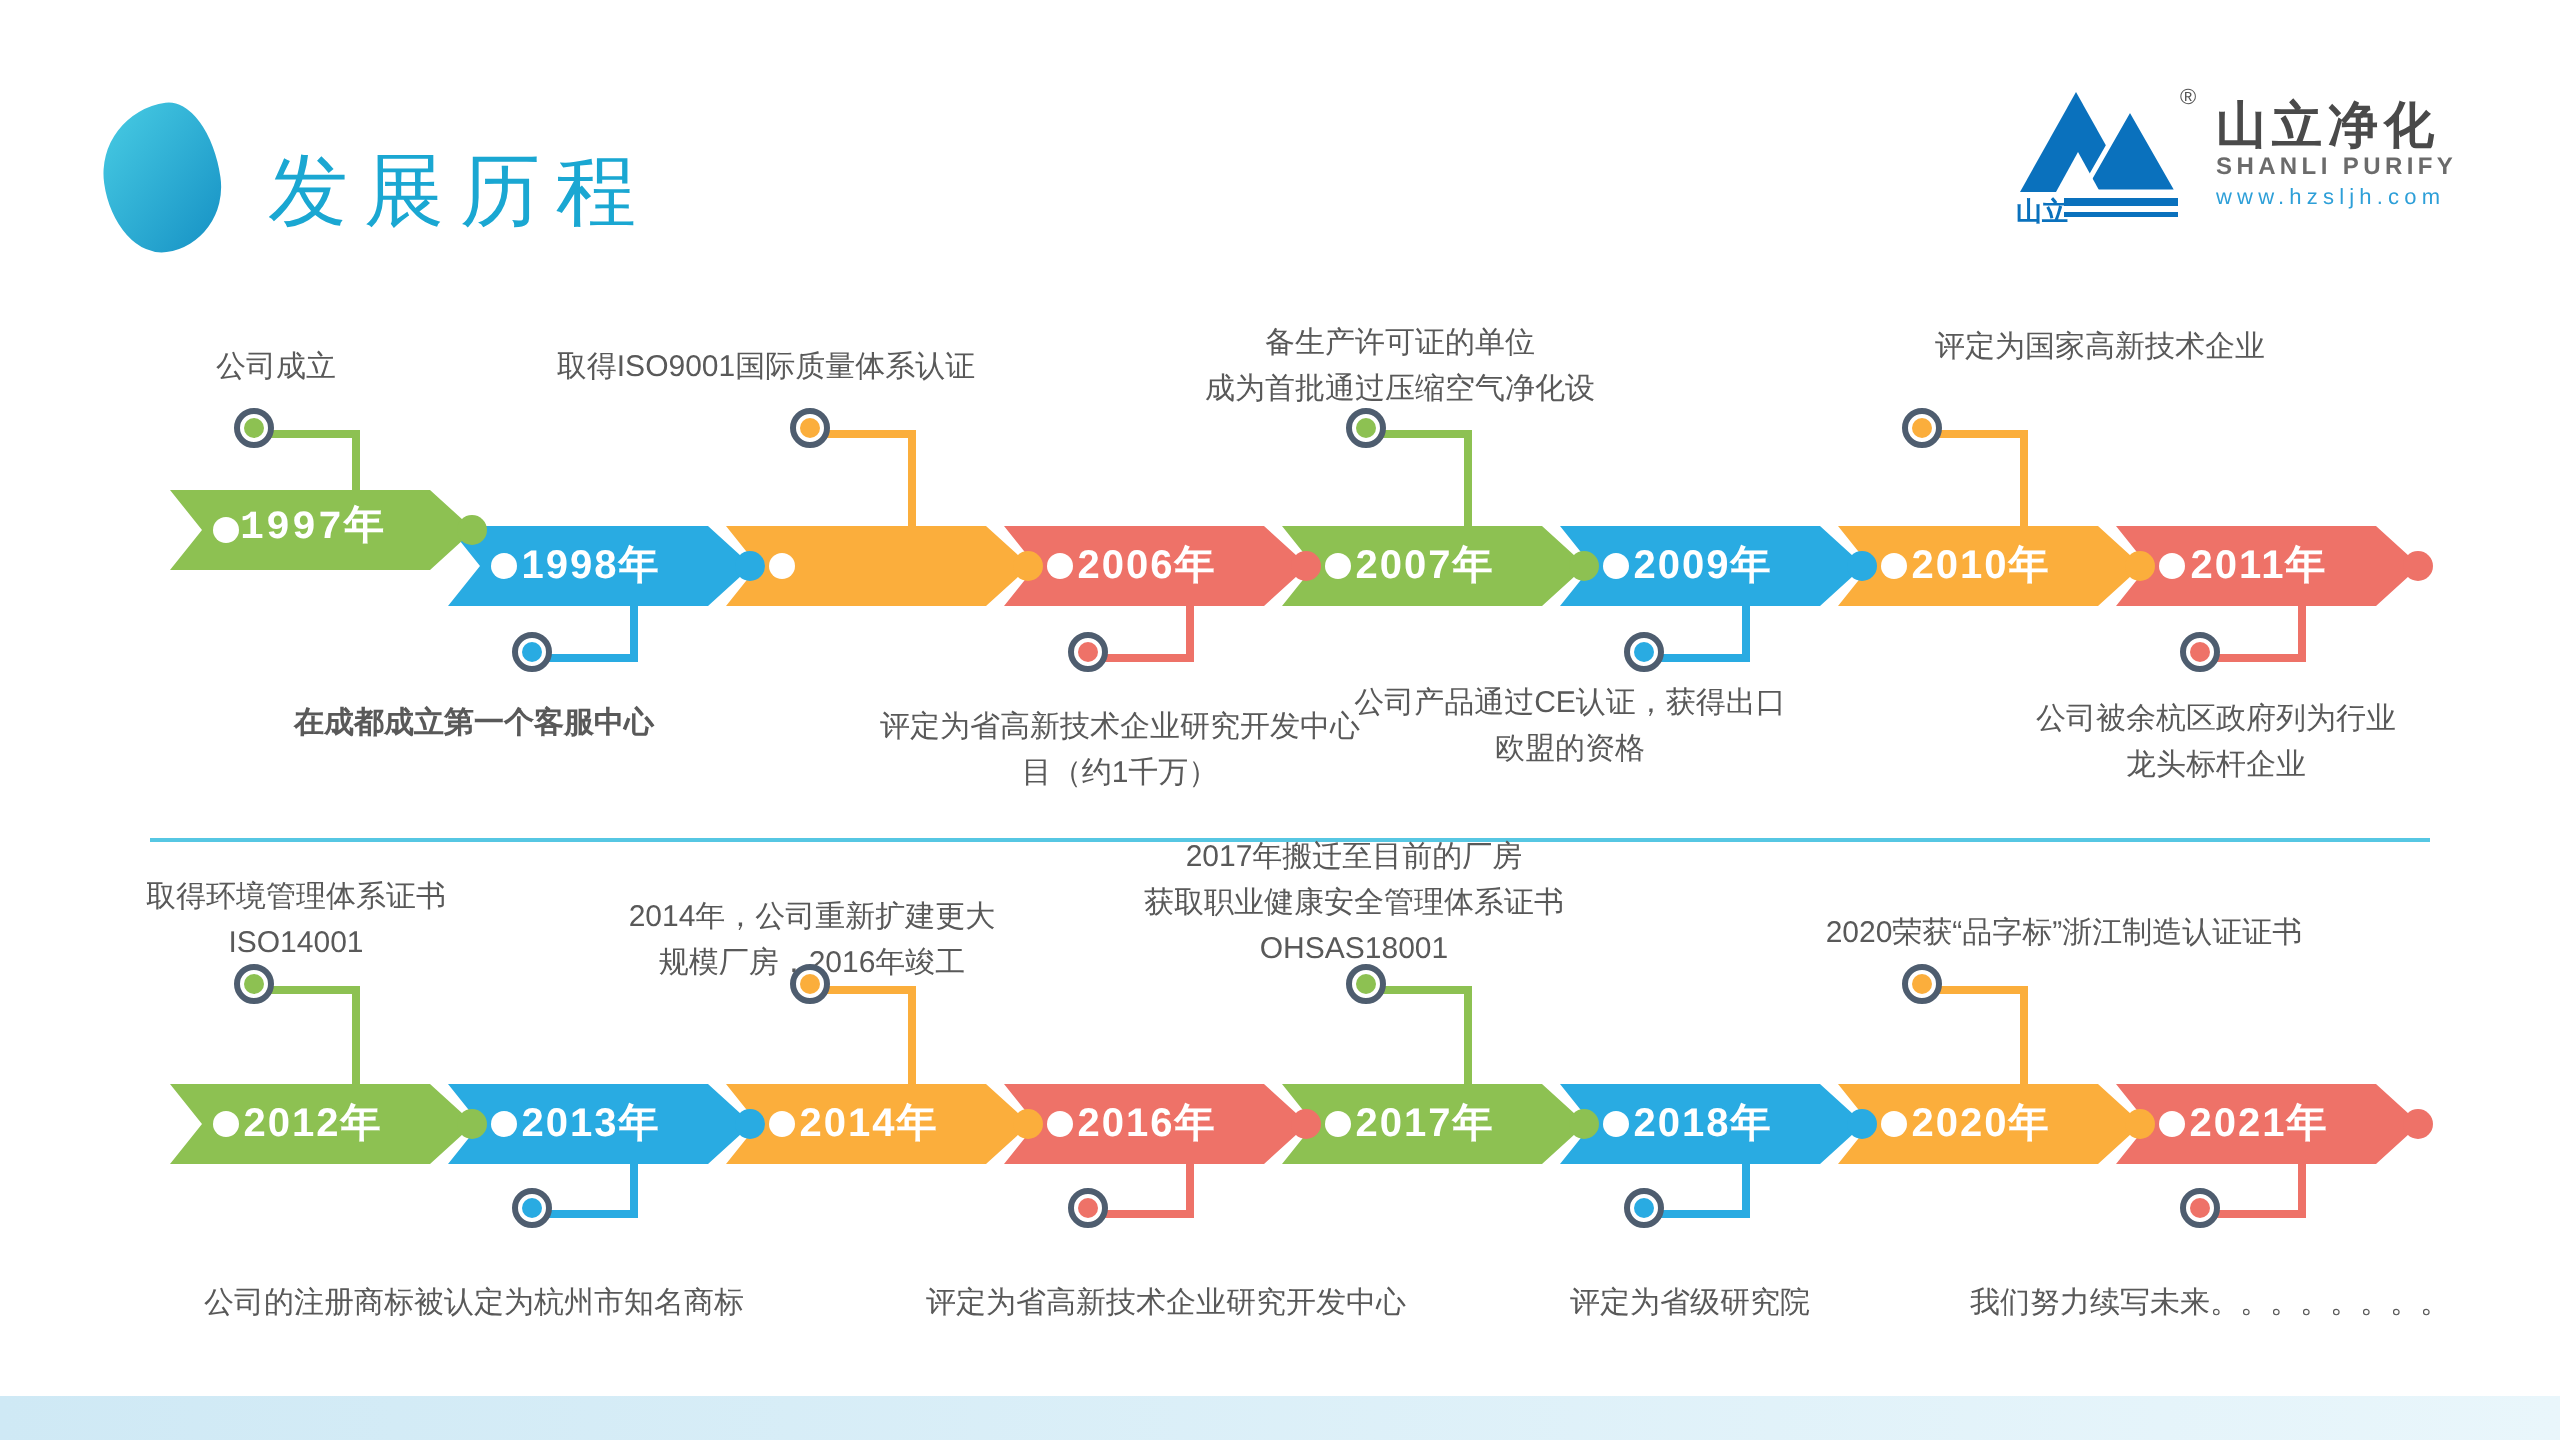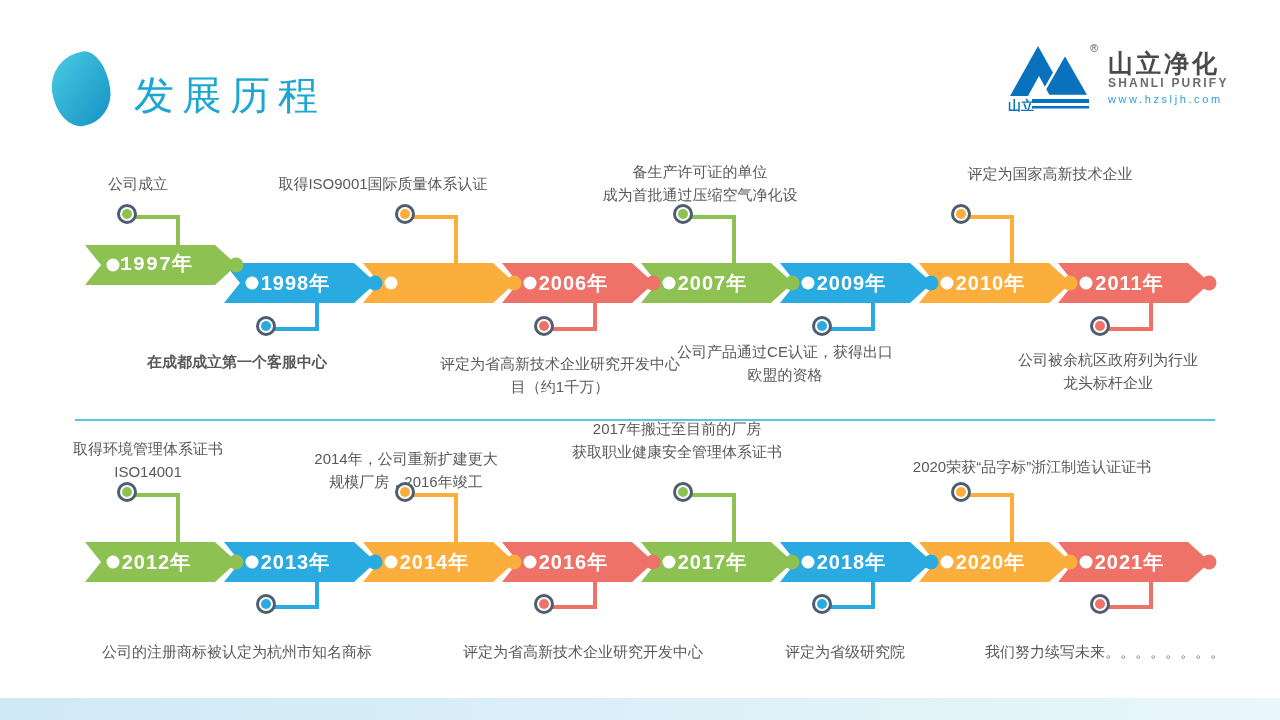--- a/index.html
+++ b/index.html
@@ -267,20 +267,21 @@
        <span class="yr">2017年</span>
       </div>
       <div class="conn" style="left: 686px; top: 493px; width: 50px; height: 4px; background: rgb(141, 193, 82);"></div>
       <div class="conn" style="left: 732px; top: 495px; width: 4px; height: 47px; background: rgb(141, 193, 82);"></div>
       <div class="marker" style="left: 673px; top: 482px; border-color: rgb(78, 93, 111);">
         <i style="background:#8dc152"></i>
       </div>
       <div class="ann" style="left: 497px; top: 417px;">
         <div>2017年搬迁至目前的厂房</div>
         <div>获取职业健康安全管理体系证书</div>
+        <div>OHSAS18001</div>
       </div>
       <div class="seg" style="left: 780px; top: 542px; z-index: 15;">
         <svg width="161" height="40" viewBox="0 0 161 40">
          <path d="M0 0 L130 0 L152 20 L130 40 L0 40 L16 20 Z" fill="#29abe2"></path>
          <circle cx="151" cy="20" r="7.5" fill="#29abe2"></circle>
          <circle cx="28" cy="20" r="6.5" fill="#ffffff"></circle>
        </svg>
        <span class="yr">2018年</span>
       </div>
       <div class="conn" style="left: 871px; top: 582px; width: 4px; height: 25px; background: rgb(41, 171, 226);"></div>

